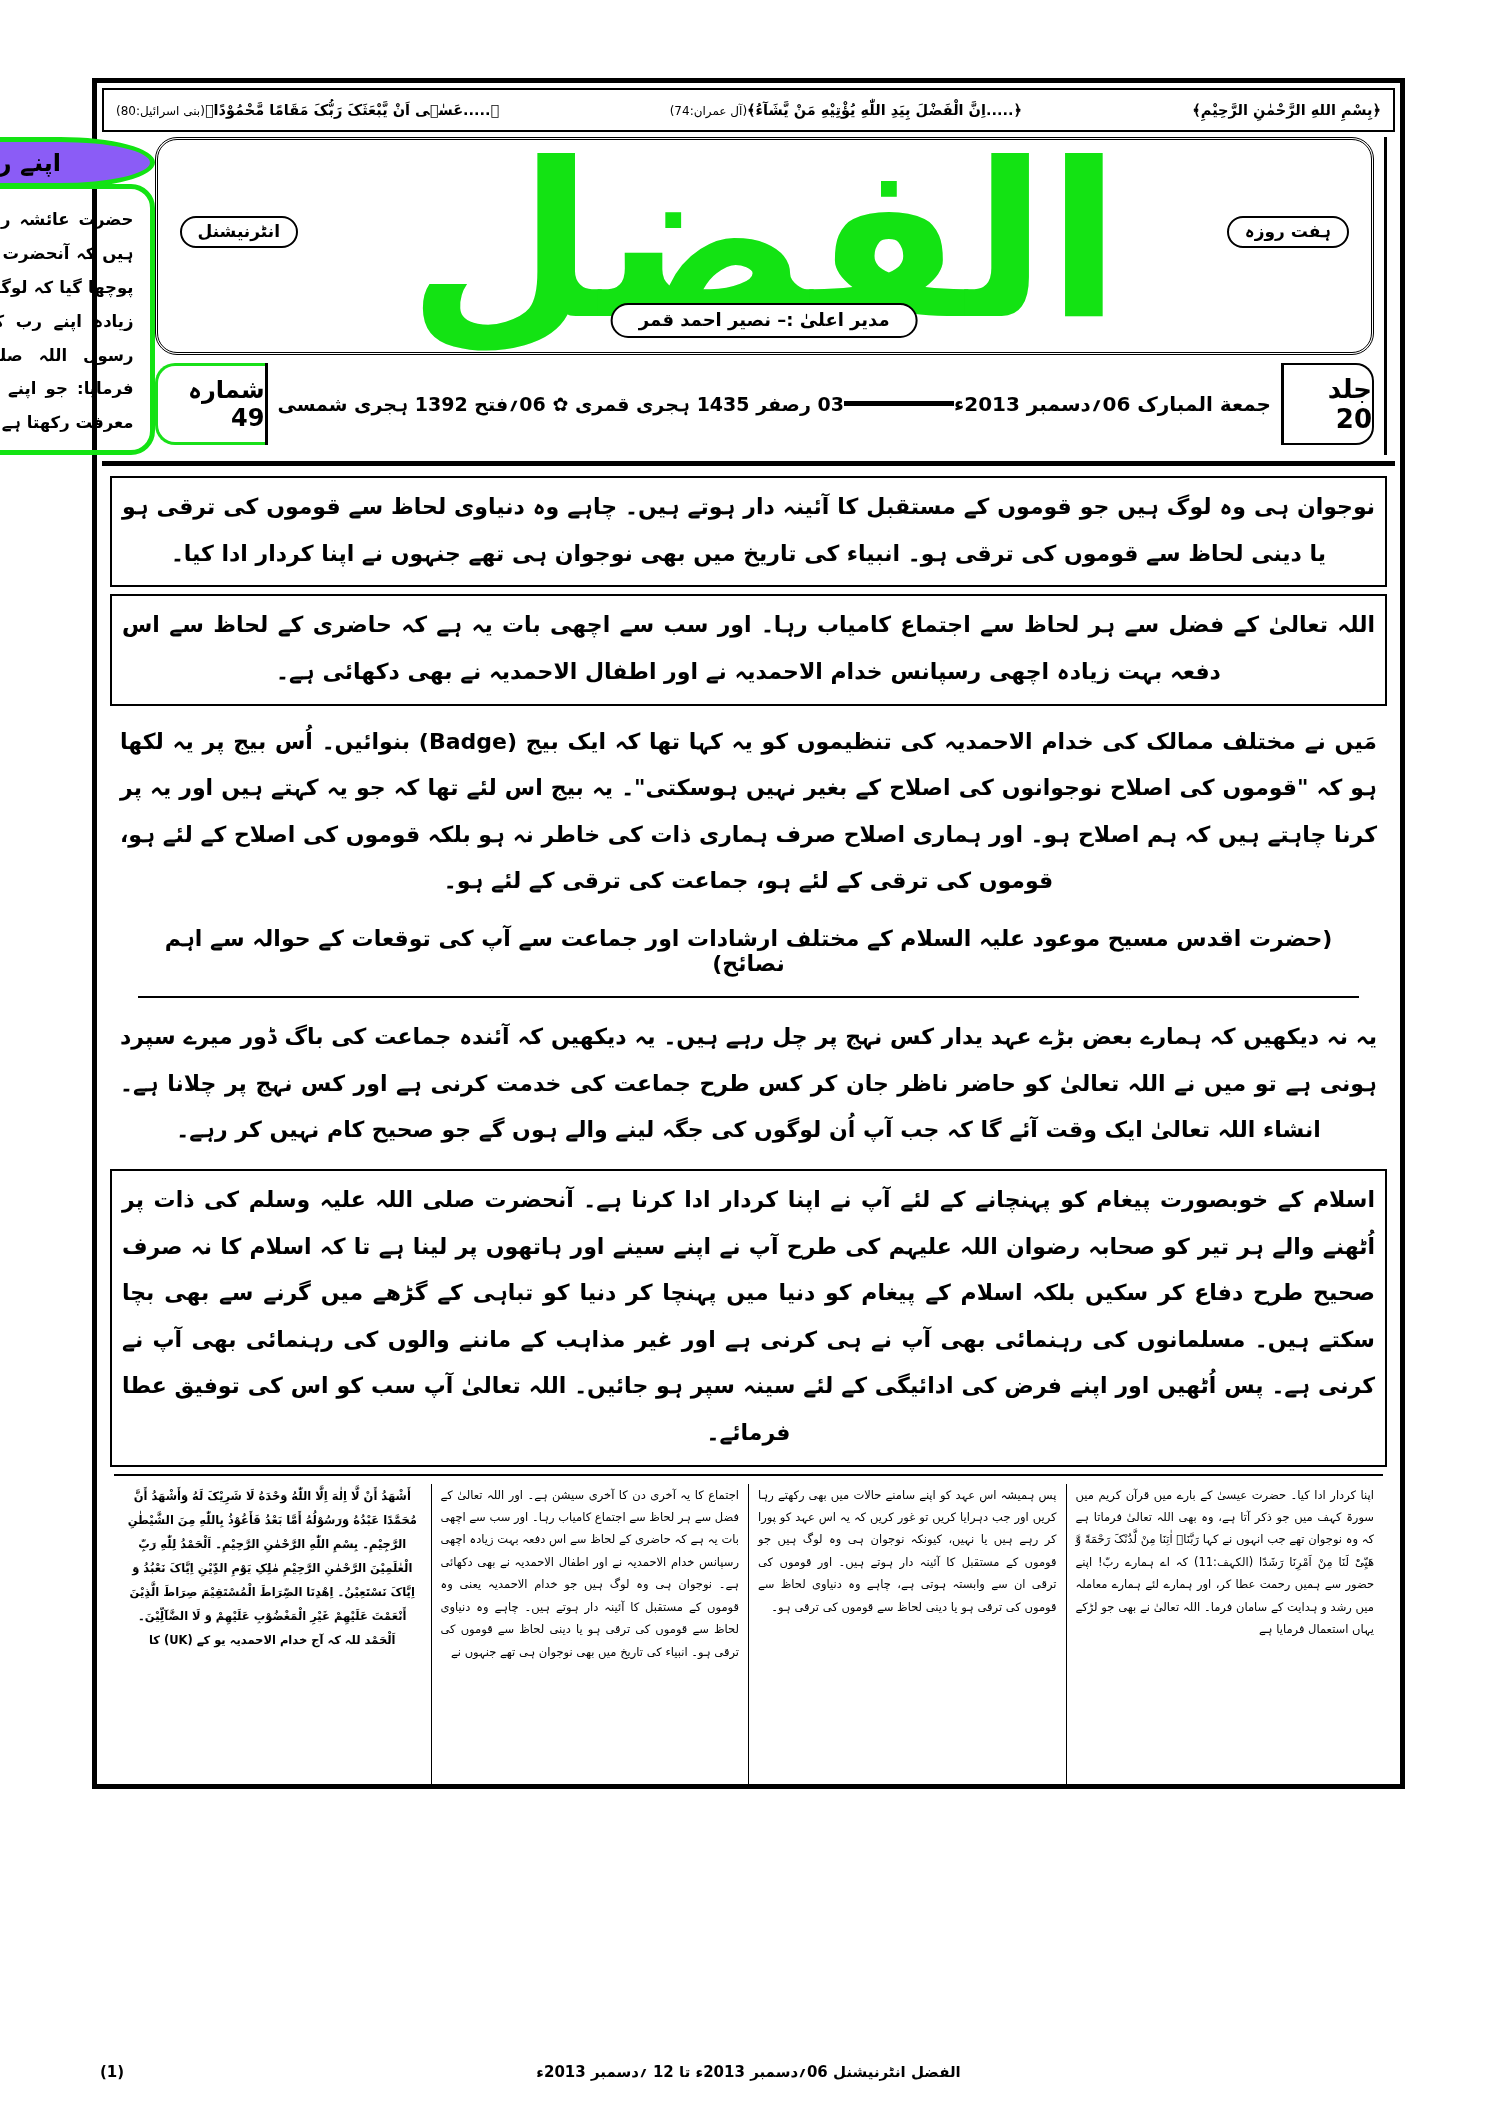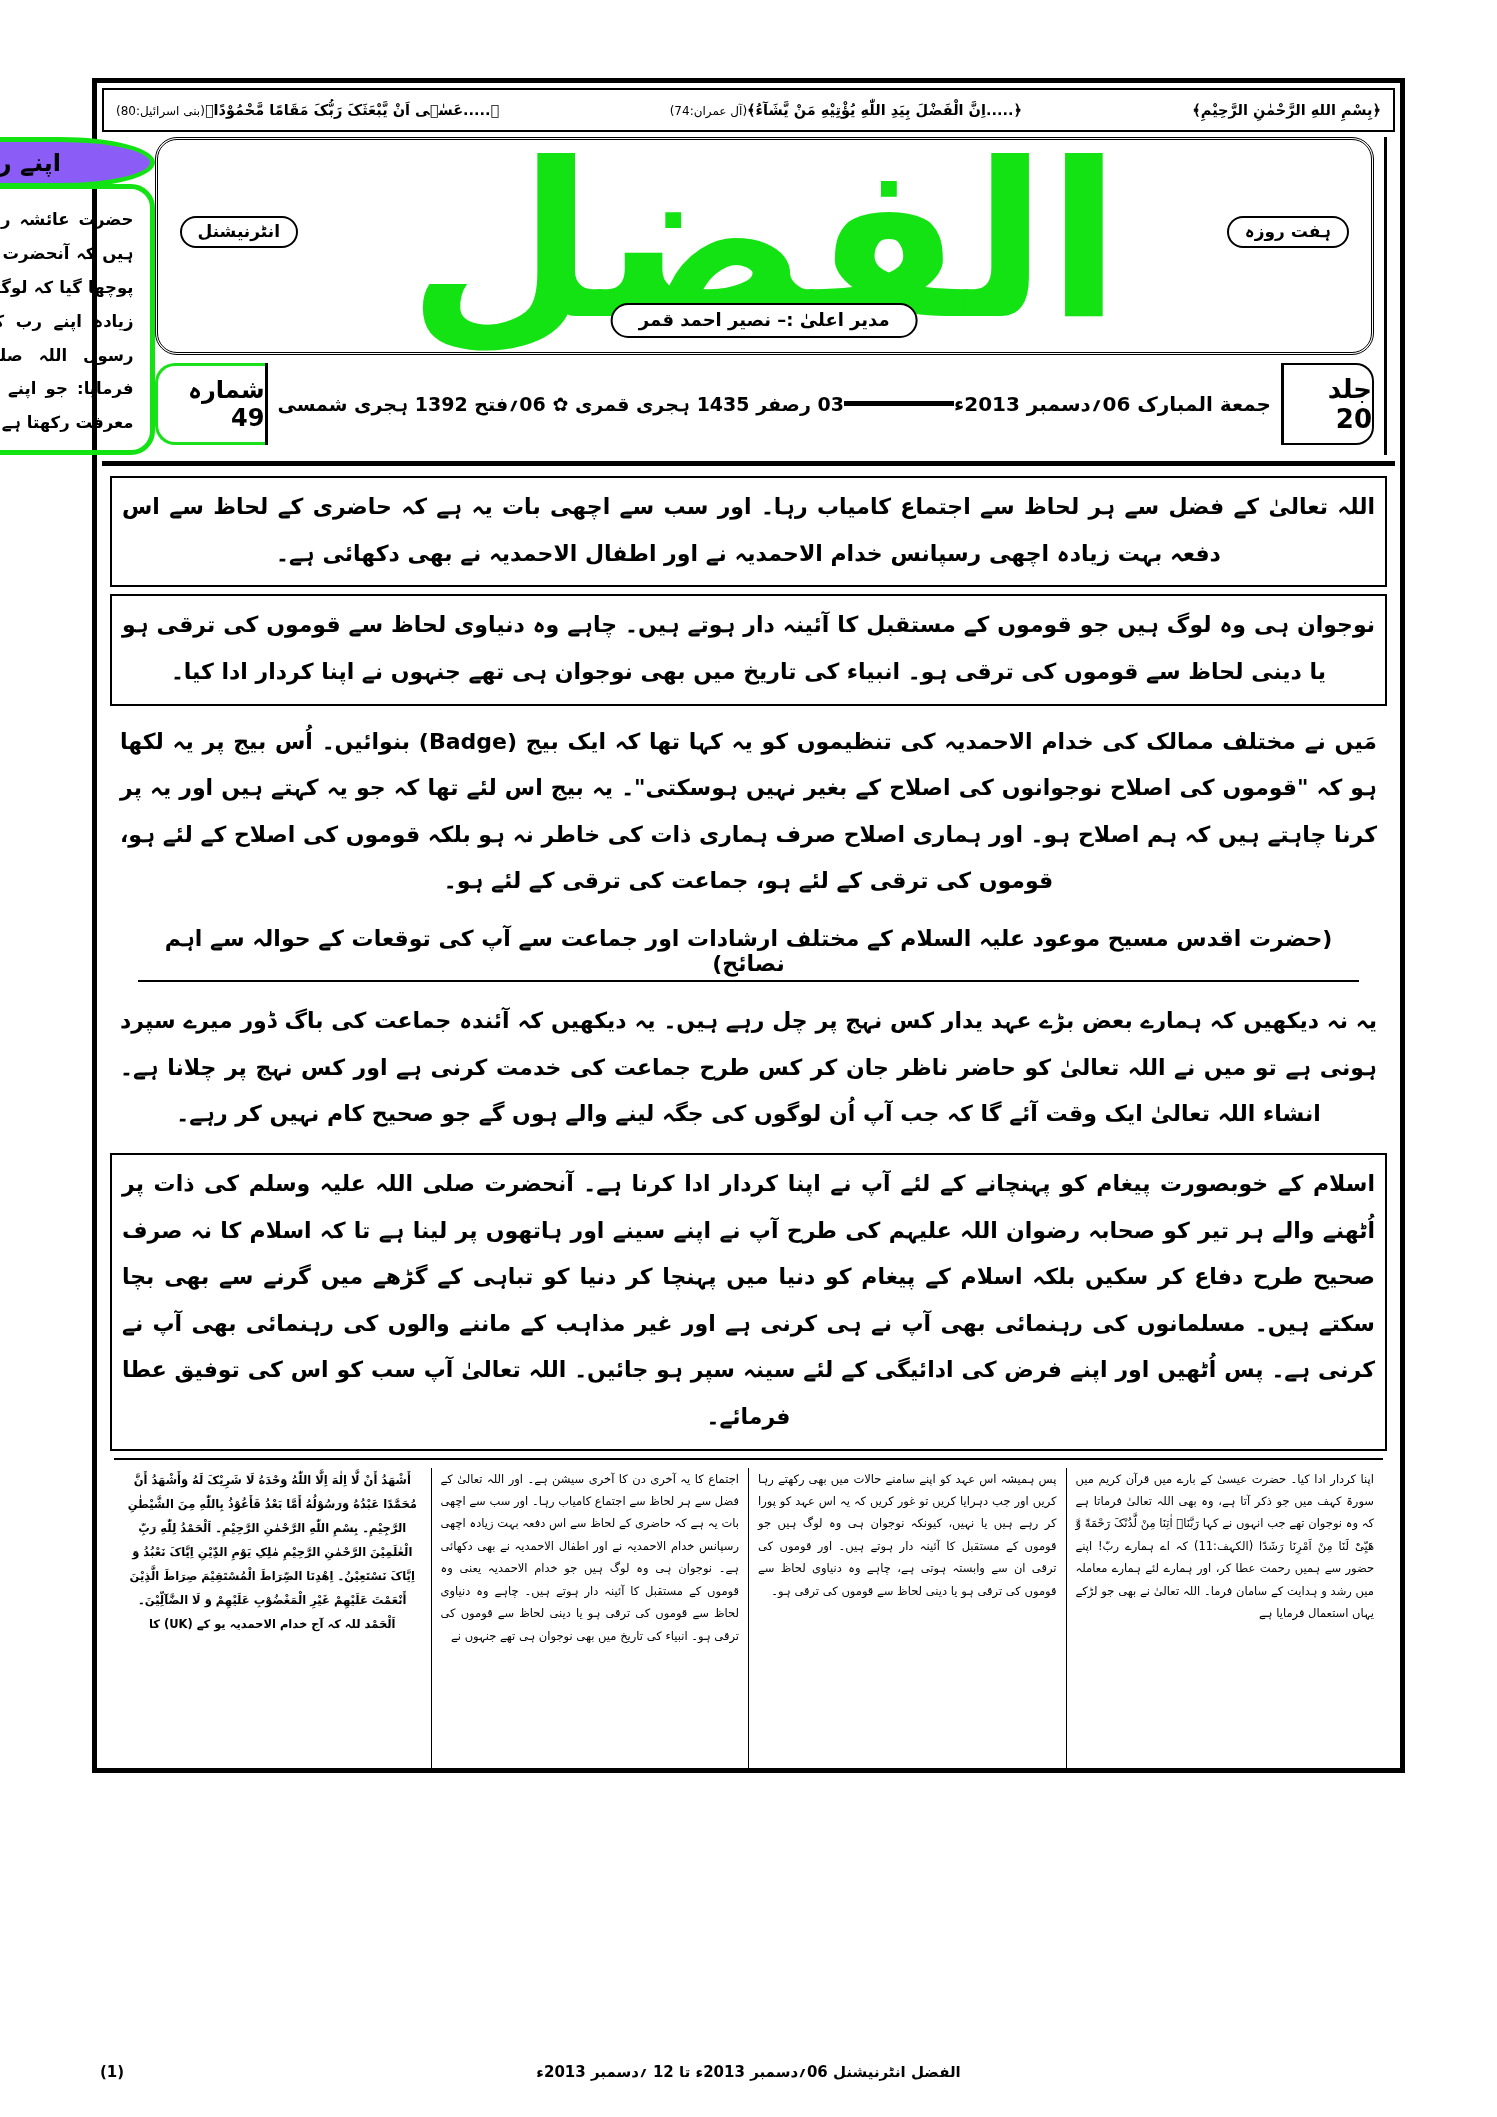--- a/index.html
+++ b/index.html
@@ -240,21 +240,21 @@
   }
   .para.boxed {
     border: 2px solid #000;
   }
   .para.plain { border: none; }
 
   .centered-note {
     text-align: center;
     font-size: 22px;
     font-weight: bold;
-    padding: 6px 0 4px 0;
+    padding: 6px 0 20px 0;
     border-bottom: 2px solid #000;
     margin: 2px 28px 10px 28px;
   }
 
   
   .attrib {
     border: 3px solid #000;
     margin: 8px 4px 8px 4px;
     padding: 7px 12px 9px 12px;
     font-size: 17px;
@@ -349,22 +349,22 @@
       <div class="hadith-col">
         <div class="hadith-title-oval">اپنے رب کا عارف</div>
         <div class="hadith-body">
           <div class="hadith-text">حضرت عائشہ رضی اللہ عنہا بیان کرتی ہیں کہ آنحضرت صلی اللہ علیہ وسلم سے پوچھا گیا کہ لوگوں میں سے کون سب سے زیادہ اپنے رب کی معرفت رکھتا ہے تو رسول اللہ صلی اللہ علیہ وسلم نے فرمایا: جو اپنے نفس کی سب سے زیادہ معرفت رکھتا ہے۔</div>
         </div>
       </div>
     </div>
 
     <div class="main-area">
 
+      <div class="para boxed">نوجوان ہی وہ لوگ ہیں جو قوموں کے مستقبل کا آئینہ دار ہوتے ہیں۔ چاہے وہ دنیاوی لحاظ سے قوموں کی ترقی ہو یا دینی لحاظ سے قوموں کی ترقی ہو۔ انبیاء کی تاریخ میں بھی نوجوان ہی تھے جنہوں نے اپنا کردار ادا کیا۔</div>
       <div class="para boxed">اللہ تعالیٰ کے فضل سے ہر لحاظ سے اجتماع کامیاب رہا۔ اور سب سے اچھی بات یہ ہے کہ حاضری کے لحاظ سے اس دفعہ بہت زیادہ اچھی رسپانس خدام الاحمدیہ نے اور اطفال الاحمدیہ نے بھی دکھائی ہے۔</div>
-      <div class="para boxed">نوجوان ہی وہ لوگ ہیں جو قوموں کے مستقبل کا آئینہ دار ہوتے ہیں۔ چاہے وہ دنیاوی لحاظ سے قوموں کی ترقی ہو یا دینی لحاظ سے قوموں کی ترقی ہو۔ انبیاء کی تاریخ میں بھی نوجوان ہی تھے جنہوں نے اپنا کردار ادا کیا۔</div>
       <div class="para plain">مَیں نے مختلف ممالک کی خدام الاحمدیہ کی تنظیموں کو یہ کہا تھا کہ ایک بیج (Badge) بنوائیں۔ اُس بیج پر یہ لکھا ہو کہ "قوموں کی اصلاح نوجوانوں کی اصلاح کے بغیر نہیں ہوسکتی"۔ یہ بیج اس لئے تھا کہ جو یہ کہتے ہیں اور یہ پر کرنا چاہتے ہیں کہ ہم اصلاح ہو۔ اور ہماری اصلاح صرف ہماری ذات کی خاطر نہ ہو بلکہ قوموں کی اصلاح کے لئے ہو، قوموں کی ترقی کے لئے ہو، جماعت کی ترقی کے لئے ہو۔</div>
 
       <div class="centered-note">(حضرت اقدس مسیح موعود علیہ السلام کے مختلف ارشادات اور جماعت سے آپ کی توقعات کے حوالہ سے اہم نصائح)</div>
 
       <div class="para plain">یہ نہ دیکھیں کہ ہمارے بعض بڑے عہد یدار کس نہج پر چل رہے ہیں۔ یہ دیکھیں کہ آئندہ جماعت کی باگ ڈور میرے سپرد ہونی ہے تو میں نے اللہ تعالیٰ کو حاضر ناظر جان کر کس طرح جماعت کی خدمت کرنی ہے اور کس نہج پر چلانا ہے۔ انشاء اللہ تعالیٰ ایک وقت آئے گا کہ جب آپ اُن لوگوں کی جگہ لینے والے ہوں گے جو صحیح کام نہیں کر رہے۔</div>
       <div class="para boxed">اسلام کے خوبصورت پیغام کو پہنچانے کے لئے آپ نے اپنا کردار ادا کرنا ہے۔ آنحضرت صلی اللہ علیہ وسلم کی ذات پر اُٹھنے والے ہر تیر کو صحابہ رضوان اللہ علیہم کی طرح آپ نے اپنے سینے اور ہاتھوں پر لینا ہے تا کہ اسلام کا نہ صرف صحیح طرح دفاع کر سکیں بلکہ اسلام کے پیغام کو دنیا میں پہنچا کر دنیا کو تباہی کے گڑھے میں گرنے سے بھی بچا سکتے ہیں۔ مسلمانوں کی رہنمائی بھی آپ نے ہی کرنی ہے اور غیر مذاہب کے ماننے والوں کی رہنمائی بھی آپ نے کرنی ہے۔ پس اُٹھیں اور اپنے فرض کی ادائیگی کے لئے سینہ سپر ہو جائیں۔ اللہ تعالیٰ آپ سب کو اس کی توفیق عطا فرمائے۔</div>
 
 
       <div class="cols">
         <div class="col">اپنا کردار ادا کیا۔ حضرت عیسیٰ کے بارے میں قرآن کریم میں سورۃ کہف میں جو ذکر آتا ہے، وہ بھی اللہ تعالیٰ فرماتا ہے کہ وہ نوجوان تھے جب انہوں نے کہا رَبَّنَاۤ اٰتِنَا مِنْ لَّدُنْکَ رَحْمَةً وَّ هَیِّیْٔ لَنَا مِنْ اَمْرِنَا رَشَدًا (الکہف:11) کہ اے ہمارے ربّ! اپنے حضور سے ہمیں رحمت عطا کر، اور ہمارے لئے ہمارے معاملہ میں رشد و ہدایت کے سامان فرما۔ اللہ تعالیٰ نے بھی جو لڑکے یہاں استعمال فرمایا ہے</div>

